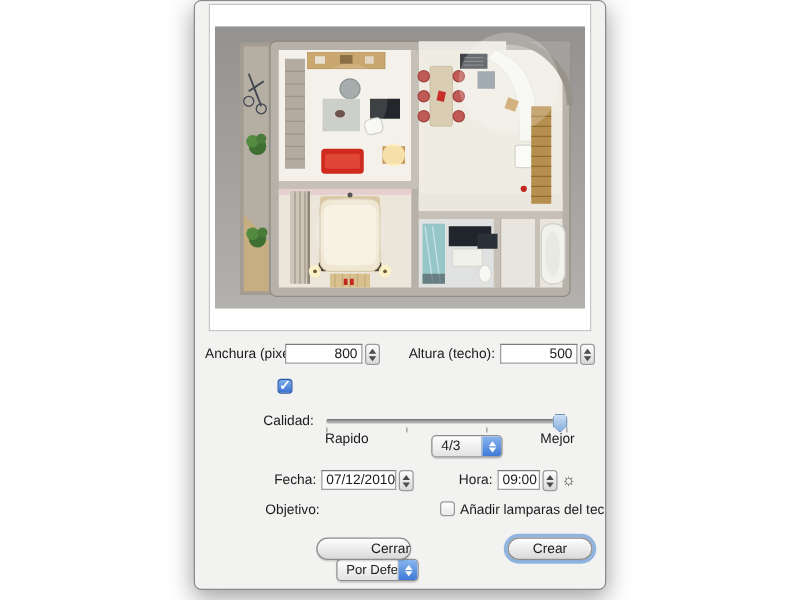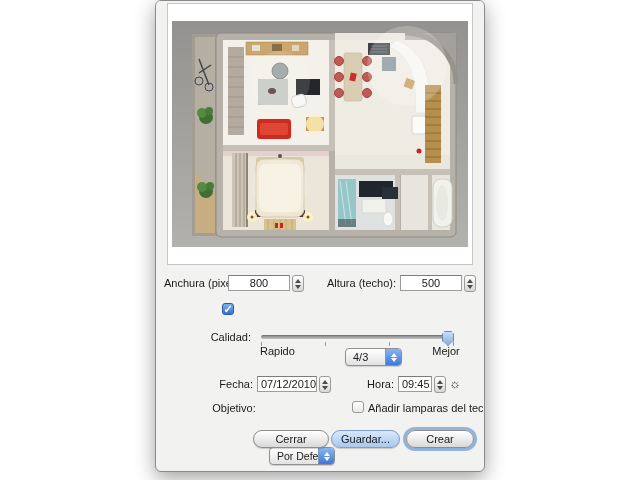--- a/index.html
+++ b/index.html
@@ -35,21 +35,21 @@
     background:#ffffff;border:1px solid #c6c6c6;
     display:flex;align-items:center;justify-content:center;
   }
   .lbl{position:absolute;font-size:11px;white-space:nowrap;}
   .rt{text-align:right;}
   .field{
     position:absolute;height:16px;box-sizing:border-box;background:#fff;
     border:1px solid #9d9d9d;border-top-color:#7c7c7c;
     font-size:11px;line-height:14px;padding:0 3px;
   }
-  .num{text-align:center;} .ctr{text-align:center;}
+  .num{text-align:right;} .ctr{text-align:center;}
   .stepper{
     position:absolute;width:12px;height:17px;box-sizing:border-box;
     border:1px solid #9b9b9b;border-radius:3px;
     background:linear-gradient(#fefefe,#d8d8d8);
     display:flex;flex-direction:column;align-items:center;justify-content:center;gap:2px;
   }
   .arr-up{width:0;height:0;border-left:3px solid transparent;border-right:3px solid transparent;border-bottom:4px solid #4c4c4c;}
   .arr-dn{width:0;height:0;border-left:3px solid transparent;border-right:3px solid transparent;border-top:4px solid #4c4c4c;}
   .checkbox{
     position:absolute;width:12px;height:12px;box-sizing:border-box;border-radius:3px;
@@ -250,36 +250,35 @@
     <div class="lbl" style="left:104px;top:344px;">Rapido</div>
     <div class="lbl" style="left:272px;top:344px;width:36px;text-align:center;">Mejor</div>
 
     <div class="lbl rt" style="left:47px;top:377px;width:50px;">Fecha:</div>
     <div class="field ctr" style="left:101px;top:375px;width:60px;">07/12/2010</div>
     <div class="stepper" style="left:163px;top:375px;">
       <div class="arr-up"></div>
       <div class="arr-dn"></div>
     </div>
     <div class="lbl rt" style="left:203px;top:377px;width:35px;">Hora:</div>
-    <div class="field ctr" style="left:242px;top:375px;width:34px;">09:45</div>
+    <div class="field ctr" style="left:242px;top:375px;width:34px;">09:00</div>
     <div class="stepper" style="left:278px;top:375px;">
       <div class="arr-up"></div>
       <div class="arr-dn"></div>
     </div>
     <div class="sun" style="left:293px;top:375px;">☼</div>
 
     <div class="lbl rt" style="left:48px;top:401px;width:60px;text-align:center;">Objetivo:</div>
     <div class="combo" style="left:113px;top:398px;width:66px;">
       <span class="val" style="font-size:10.5px;">Por Defecto</span>
       <span class="cap">
           <span class="u"></span>
           <span class="d"></span>
         </span>
     </div>
     <div class="checkbox off" style="left:196px;top:400px;"></div>
     <div class="lbl" style="left:212px;top:401px;">Añadir lamparas del techo</div>
 
-    <div class="btn" style="left:97px;top:429px;width:76px;">Cerrar</div>
-    <div class="btn default" style="left:175px;top:429px;width:69px;">Guardar...</div>
+    <div class="btn" style="left:97px;top:429px;width:76px;text-align:right;">Cerrar</div>
     <div class="btn focus" style="left:250px;top:429px;width:68px;">Crear</div>
 
   </div>
 </div>
 
 </body></html>

